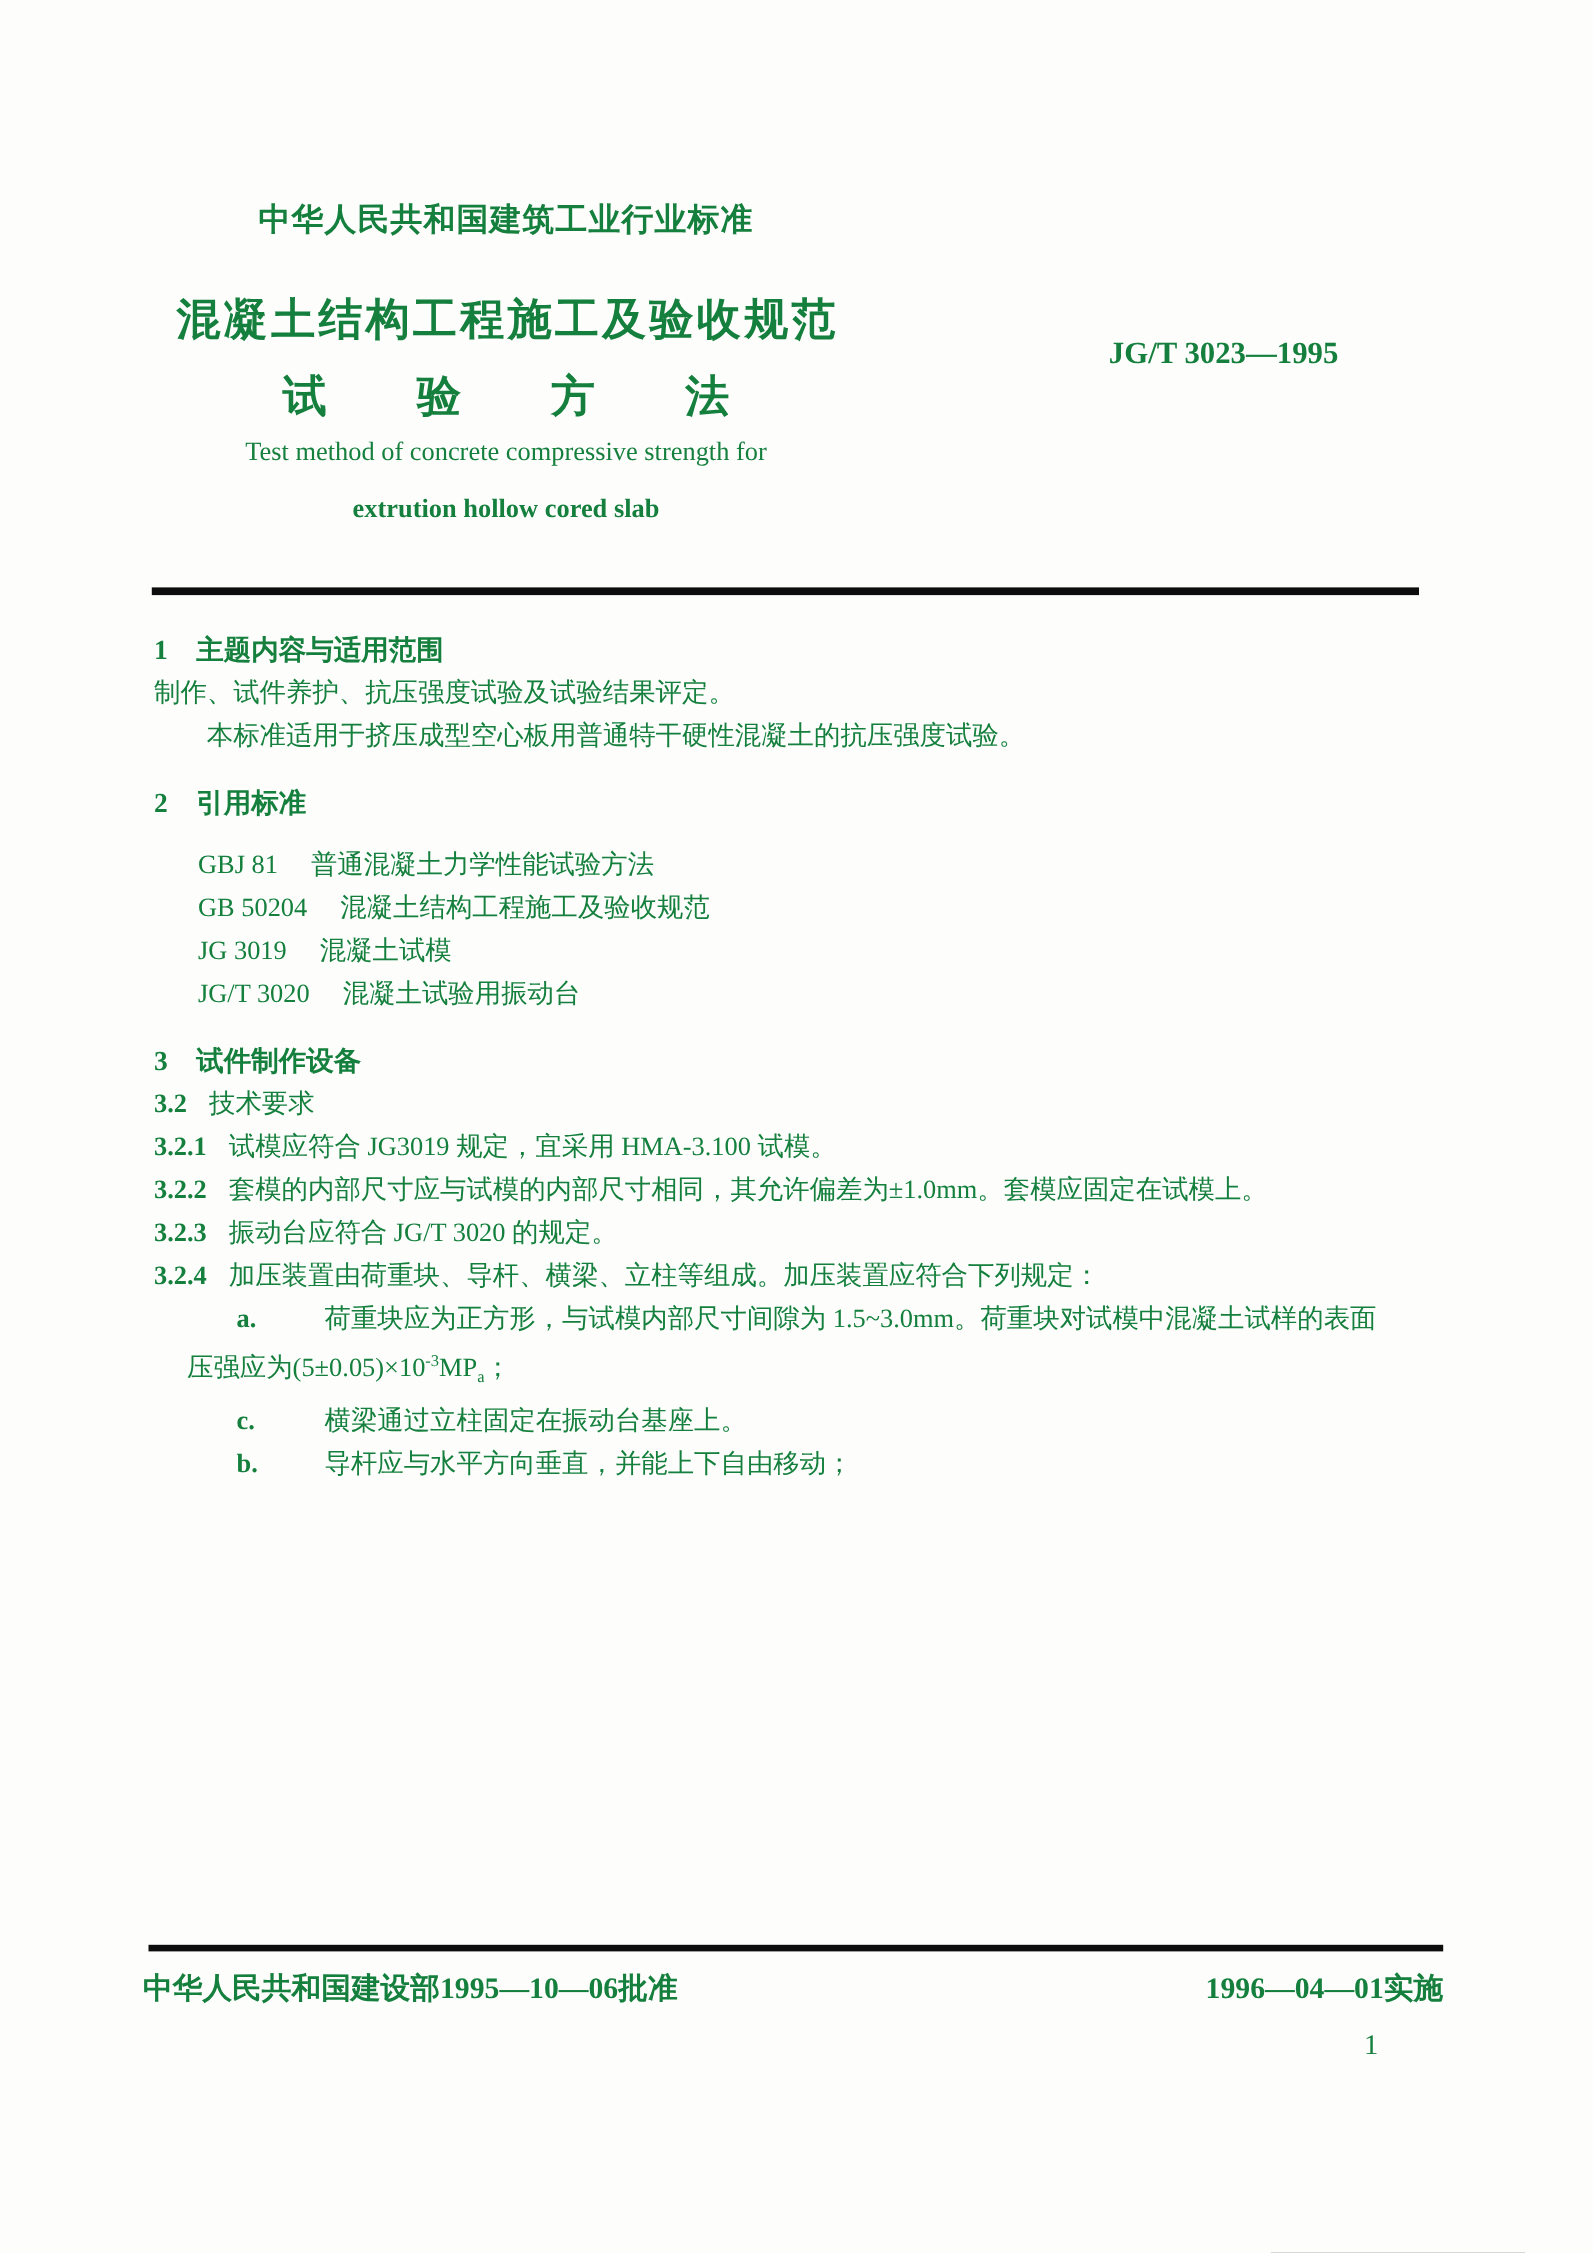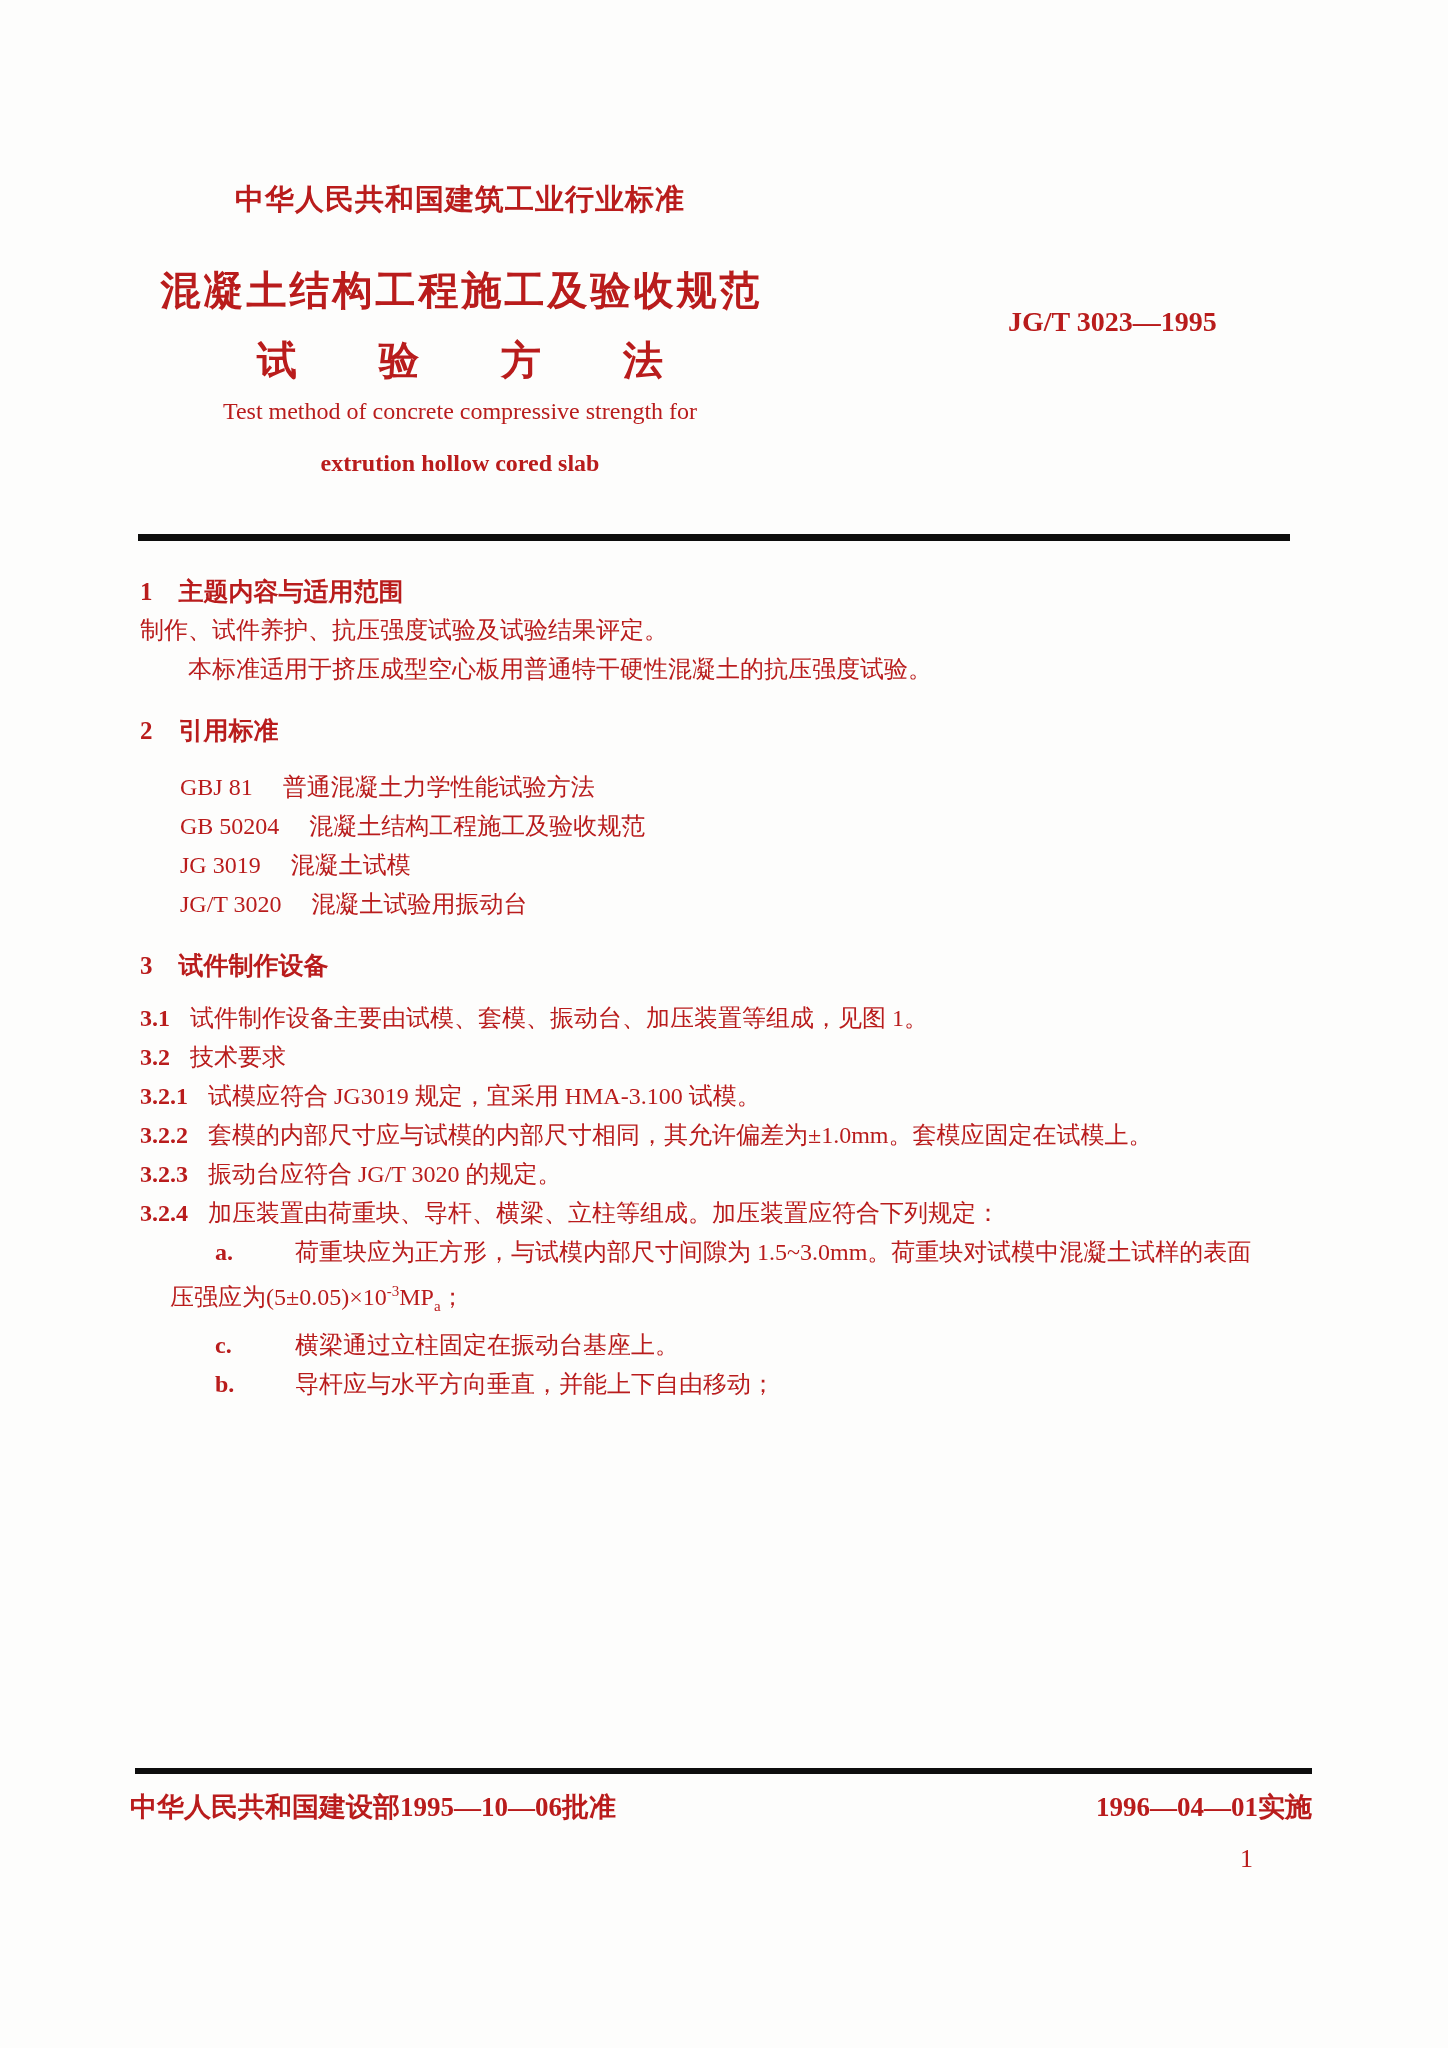--- a/index.html
+++ b/index.html
@@ -1,21 +1,21 @@
 <!DOCTYPE html>
 <html><head>
 <meta charset="utf-8">
 <style>
   html,body{margin:0;padding:0;background:#9a9a9a;}
   .page{
     position:relative;
     width:1448px;height:2048px;
     background:#fdfdfc;
     font-family:"Liberation Serif", serif;
-    color:#b91c1c;
+    color:#15803d;
     overflow:hidden;
   }
   
   .title-block{
     position:absolute;left:140px;top:0;width:640px;
     text-align:center;
   }
   .std-class{
     position:absolute;left:0;top:180px;width:100%;
     font-size:29px;font-weight:bold;letter-spacing:1px;white-space:nowrap;
@@ -119,23 +119,20 @@
     <div class="line indent-ref">
       <span class="ref-gap">JG 3019</span><span>混凝土试模</span>
     </div>
     <div class="line indent-ref">
       <span class="ref-gap">JG/T 3020</span><span>混凝土试验用振动台</span>
     </div>
 
     <div class="line heading mt-s3">
       <span class="h-num">3</span><span>试件制作设备</span>
     </div>
-    <div class="line mt-c">
-      <span class="clause-num">3.1</span><span>试件制作设备主要由试模、套模、振动台、加压装置等组成，见图 1。</span>
-    </div>
     <div class="line">
       <span class="clause-num">3.2</span><span>技术要求</span>
     </div>
     <div class="line">
       <span class="clause-num">3.2.1</span><span>试模应符合 JG3019 规定，宜采用 HMA-3.100 试模。</span>
     </div>
     <div class="line">
       <span class="clause-num">3.2.2</span><span>套模的内部尺寸应与试模的内部尺寸相同，其允许偏差为±1.0mm。套模应固定在试模上。</span>
     </div>
     <div class="line">

